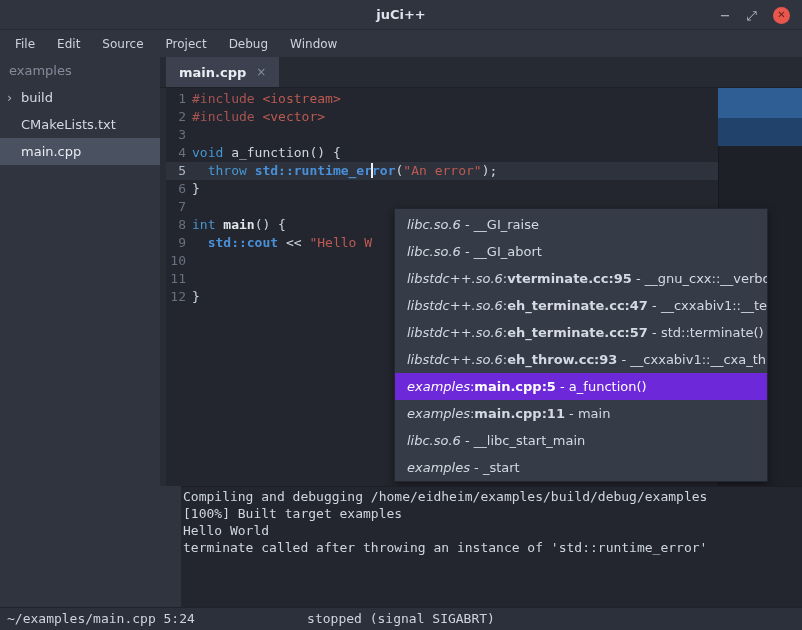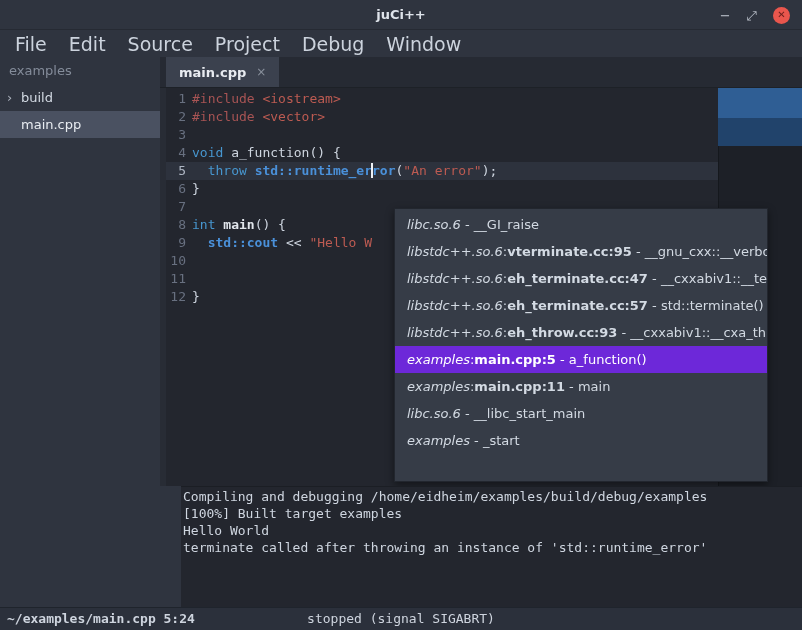--- a/index.html
+++ b/index.html
@@ -18,21 +18,21 @@
   .winbtns { position:absolute; right:12px; top:0; height:30px;
     display:flex; align-items:center; gap:16px; }
   .wbtn { color:#b9bfc9; font-size:13px; line-height:1; cursor:default; }
   .wbtn.close { width:17px; height:17px; border-radius:50%; background:#e9564d;
     display:flex; align-items:center; justify-content:center; }
   .wbtn.close .x { color:#6b1f1c; font-size:10px; font-weight:bold; }
 
   
   .menubar { position:absolute; left:0; top:30px; width:802px; height:27px;
     background:#2f343f; display:flex; align-items:center; padding-left:4px; }
-  .menu-item { padding:4px 11px; color:#ccd3dd; font-size:19px; }
+  .menu-item { padding:4px 11px; color:#ccd3dd; font-size:12px; }
 
   
   .sidebar { position:absolute; left:0; top:57px; width:160px; height:550px;
     background:#2f343f; }
   .side-header { height:27px; line-height:27px; padding-left:9px;
     color:#848c9a; font-size:13px; }
   .srow { height:27px; line-height:27px; color:#d3dae3; font-size:13px;
     display:flex; align-items:center; white-space:nowrap; }
   .srow .chev { width:14px; margin-left:7px; color:#aab1bc; font-size:13px; }
   .srow .flabel { margin-left:0;text-align:right; }
@@ -87,21 +87,21 @@
   .output { position:absolute; left:160px; top:486px; width:642px; height:121px;
     background:#23262e; border-top:1px solid #1b1e24;
     font-family:"DejaVu Sans Mono", monospace; font-size:13px; color:#cfd6e0;
     padding:1px 2px;margin-left:21px; }
   .oline { height:17px; line-height:17px; white-space:pre; }
 
   
   .statusbar { position:absolute; left:0; top:607px; width:802px; height:23px;
     background:#2b303b; border-top:1px solid #1f242c;
     font-family:"DejaVu Sans Mono", monospace; font-size:13px; color:#ced4de; }
-  .sb-left { position:absolute; left:7px; top:0; line-height:22px;font-weight:bold; }
+  .sb-left { position:absolute; left:7px; top:0; line-height:22px; }
   .sb-center { position:absolute; left:50%; transform:translateX(-50%); top:0; line-height:22px; }
 </style>
 </head>
 <body>
 
 <div class="titlebar">
   <span class="title">juCi++</span>
   <div class="winbtns">
     <span class="wbtn">−</span>
     <span class="wbtn">⤢</span>
@@ -119,20 +119,23 @@
     <span class="menu-item">Debug</span>
     <span class="menu-item">Window</span>
   </nav>
 
 <aside class="sidebar">
   <div class="side-header">examples</div>
   <div class="srow">
     <span class="chev">›</span>
     <span class="flabel">build</span>
   </div>
+  <div class="srow file">
+    <span class="flabel">CMakeLists.txt</span>
+  </div>
   <div class="srow file selected">
     <span class="flabel">main.cpp</span>
   </div>
 </aside>
 
 <div class="tabbar">
   <div class="tab">
     <span>main.cpp</span>
     <span class="tclose">×</span>
   </div>
@@ -192,20 +195,21 @@
     </div>
   <div class="shade"></div>
   <div class="minimap">
     <div class="mm-top"></div>
     <div class="mm-bottom"></div>
   </div>
 </div>
 
 <div class="popup">
     <div class="pitem"><span class="mod">libc.so.6</span> - <span>__GI_raise</span></div>
+    <div class="pitem"><span class="mod">libc.so.6</span> - <span>__GI_abort</span></div>
     <div class="pitem"><span class="mod">libstdc++.so.6</span>:<span class="loc">vterminate.cc:95</span> - <span>__gnu_cxx::__verbos</span></div>
     <div class="pitem"><span class="mod">libstdc++.so.6</span>:<span class="loc">eh_terminate.cc:47</span> - <span>__cxxabiv1::__tern</span></div>
     <div class="pitem"><span class="mod">libstdc++.so.6</span>:<span class="loc">eh_terminate.cc:57</span> - <span>std::terminate()</span></div>
     <div class="pitem"><span class="mod">libstdc++.so.6</span>:<span class="loc">eh_throw.cc:93</span> - <span>__cxxabiv1::__cxa_thro</span></div>
     <div class="pitem sel"><span class="mod">examples</span>:<span class="loc">main.cpp:5</span> - <span>a_function()</span></div>
     <div class="pitem"><span class="mod">examples</span>:<span class="loc">main.cpp:11</span> - <span>main</span></div>
     <div class="pitem"><span class="mod">libc.so.6</span> - <span>__libc_start_main</span></div>
     <div class="pitem"><span class="mod">examples</span> - <span>_start</span></div>
   </div>
 

